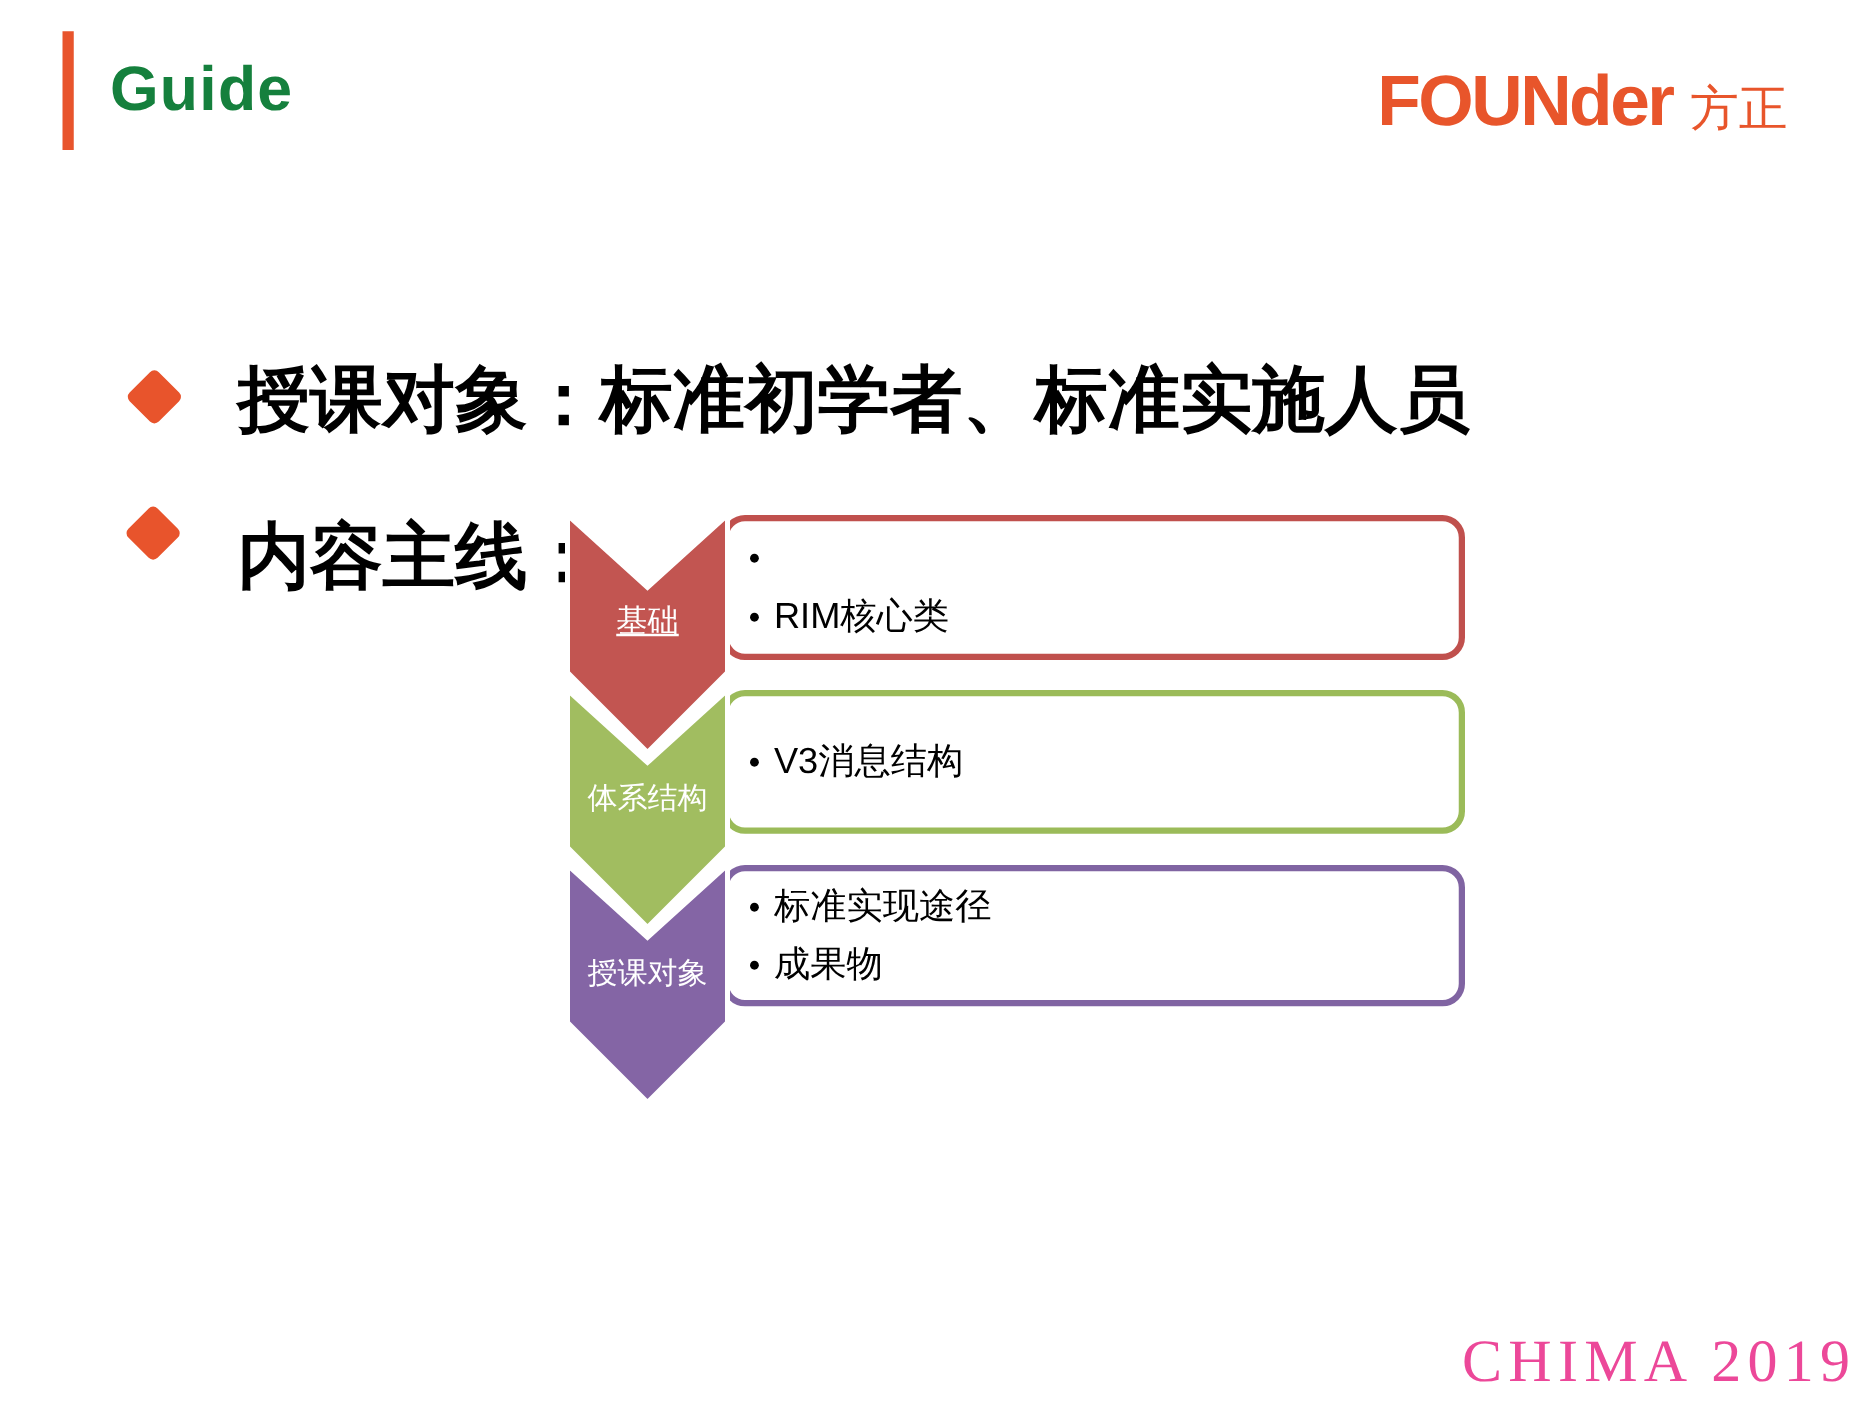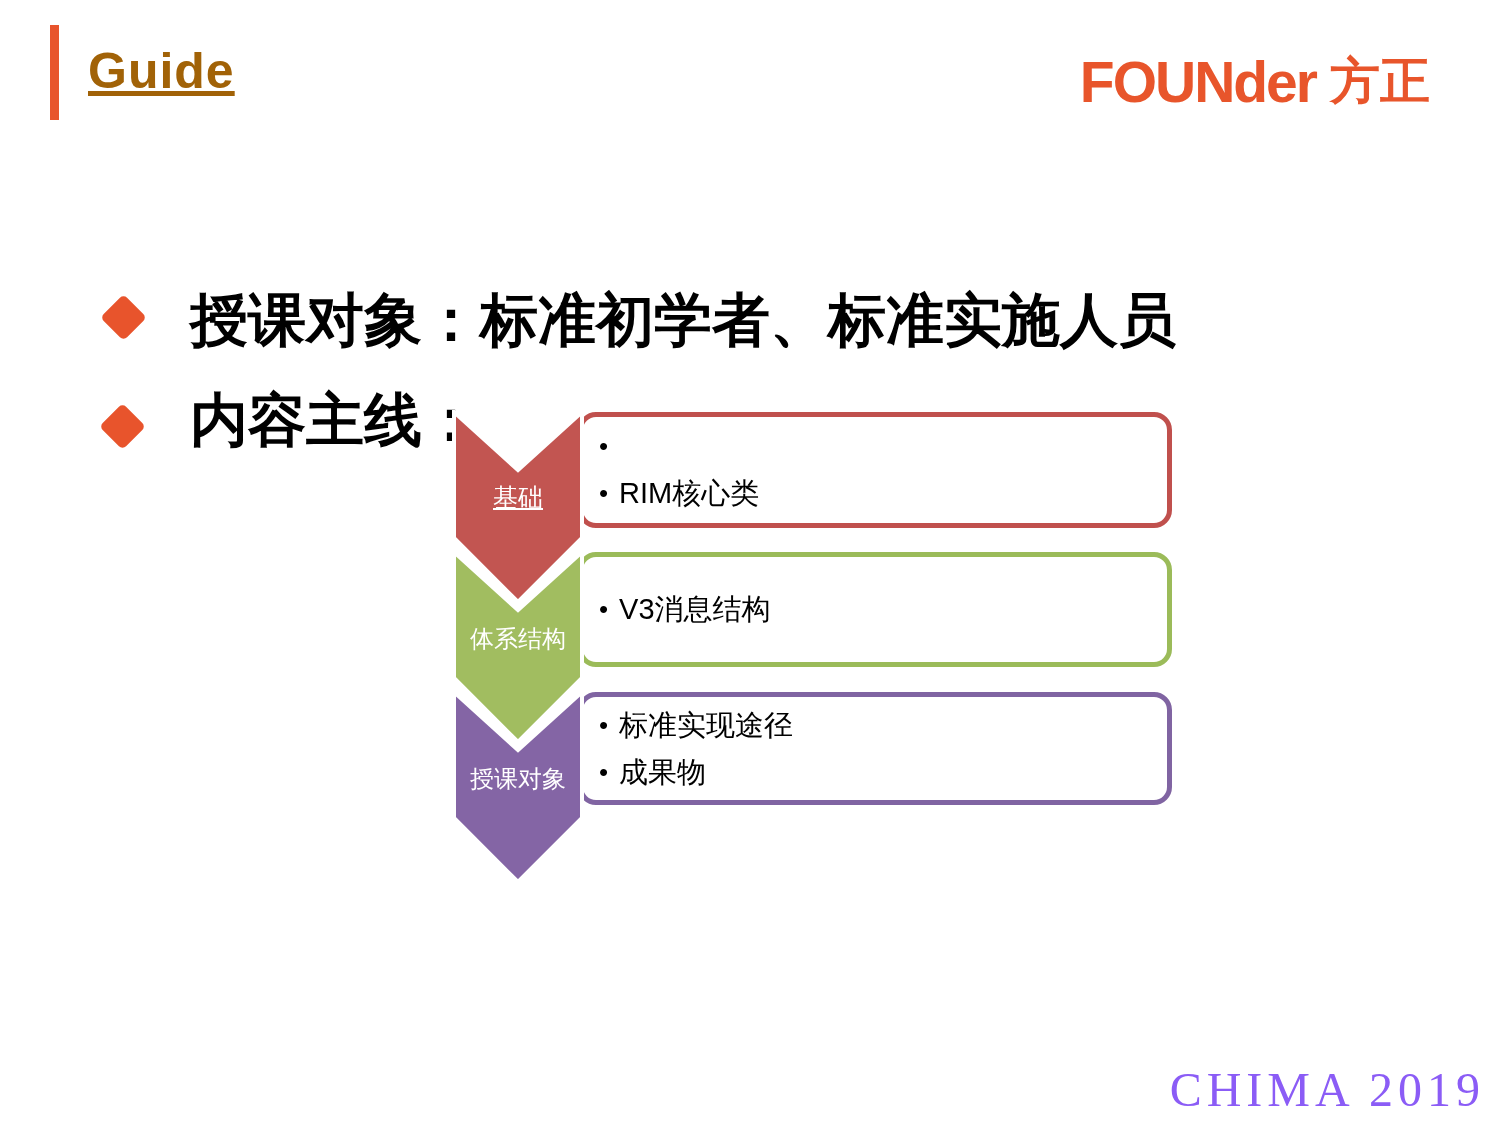--- a/index.html
+++ b/index.html
@@ -24,38 +24,38 @@
   }
   .logo {
     right: 67px; top: 48px;
     display: flex; align-items: flex-end; gap: 14px;
     color: #E8552B; white-space: nowrap;
   }
   .logo-latin {
     font-size: 57px; font-weight: 800; letter-spacing: -2px;
   }
   .logo-cjk {
-    font-size: 50px; font-weight: 700;
+    font-size: 39px; font-weight: 400;
   }
 
   
   .diamond {
     width: 33px; height: 33px;
     background: #E8542C;
     border-radius: 5px;
     transform: rotate(45deg);
   }
   .diamond-1 { left: 107px; top: 301px; }
   .diamond-2 { left: 106px; top: 410px; }
   .bullet-text {
     font-size: 58px; font-weight: 600; color: #000000;
     line-height: 52px; white-space: nowrap;
   }
   .bullet-text-1 { left: 190px; top: 294px; }
-  .bullet-text-2 { left: 190px; top: 394px; }
+  .bullet-text-2 { left: 190px; top: 420px; }
 
   
   .chevron-svg { left: 452px; width: 132px; height: 196px; z-index: 2; }
   .chev-1 { top: 410px; }
   .chev-2 { top: 550px; }
   .chev-3 { top: 690px; }
   .chevron-svg polygon { stroke: #ffffff; stroke-width: 4; }
   .chev-label {
     left: 452px; width: 132px; height: 36px; z-index: 3;
     color: #ffffff; font-size: 24px; font-weight: 500;
@@ -88,21 +88,21 @@
     right: 12px; top: 1062px;
     font-family: "Liberation Serif", "DejaVu Serif", serif;
     font-size: 48px; color: #7F7F7F; letter-spacing: 5px;
     white-space: nowrap;
   }
 </style>
 </head>
 <body>
 
 <div class="abs accent-bar" style="background-color: rgb(232, 84, 44);"></div>
-<div class="abs page-title" style="color: #a16207; text-decoration: underline;">Guide</div>
+<div class="abs page-title" style="color: #15803d;">Guide</div>
 
 <div class="abs logo" style="color: rgb(232, 85, 43);">
   <span class="logo-latin">FOUNder</span>
   <span class="logo-cjk">方正</span>
 </div>
 
 <div class="abs diamond diamond-1" style="background-color: rgb(232, 84, 44);"></div>
 <div class="abs bullet-text bullet-text-1">授课对象：标准初学者、标准实施人员</div>
 
 <div class="abs diamond diamond-2" style="background-color: rgb(232, 84, 44);"></div>
@@ -143,13 +143,13 @@
   <div class="box-line">
     <span class="marker">•</span>
     <span>标准实现途径</span>
   </div>
   <div class="box-line">
     <span class="marker">•</span>
     <span>成果物</span>
   </div>
 </div>
 
-<div class="abs footer-mark" style="color: #8b5cf6;">CHIMA 2019</div>
+<div class="abs footer-mark" style="color: #ec4899;">CHIMA 2019</div>
 
 </body></html>

